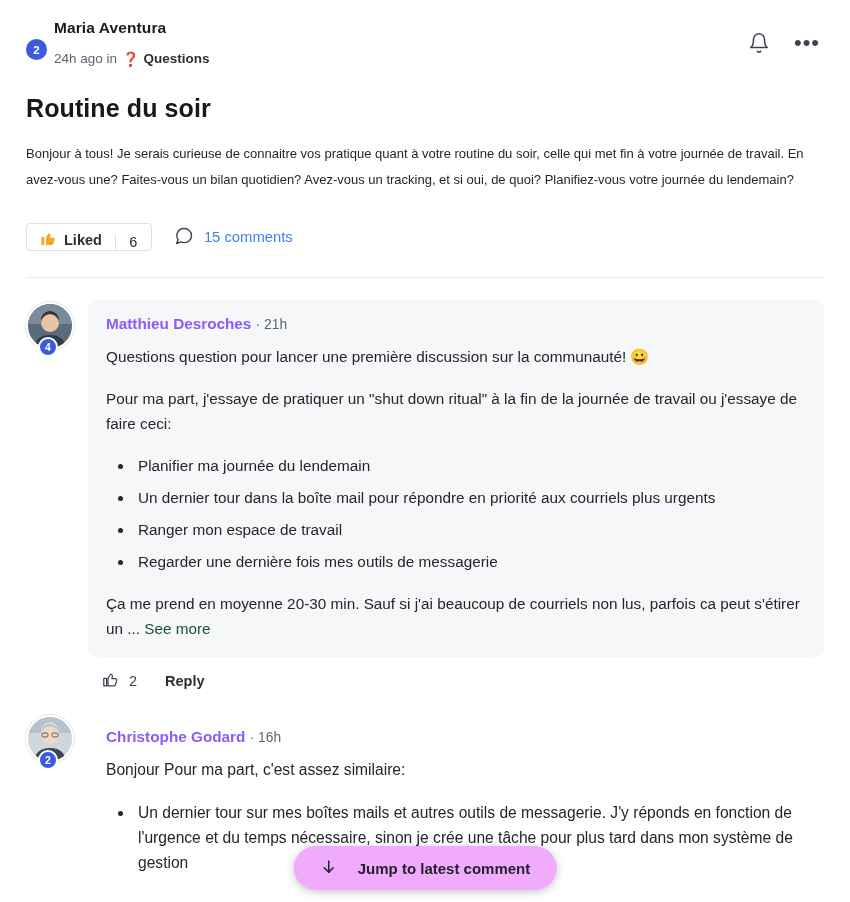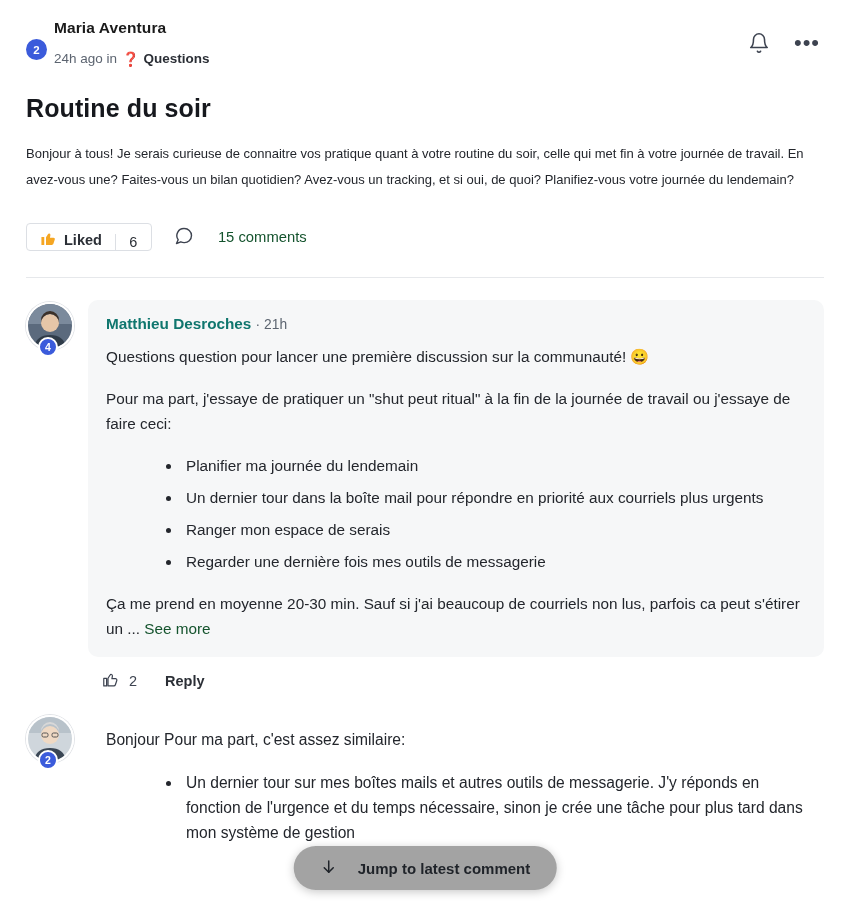--- a/index.html
+++ b/index.html
@@ -137,23 +137,23 @@
   .like-pill .count {
     display: flex; align-items: center; justify-content: center;
     min-width: 36px;
     border-left: 1px solid #dcdfe4;
     font-size: 14.5px;
     color: #2b2f36;
   }
   .comments-link {
     display: flex;
     align-items: center;
-    gap: 24px;
+    gap: 10px;
     font-size: 14.8px;
-    color: #14532d;
+    color: #3b82f6;
     cursor: pointer;
   }
 
   .divider {
     height: 1px;
     background: #e6e8eb;
     margin: 26px 0 0 0;
   }
 
   
@@ -203,42 +203,41 @@
   .bubble.plain {
     background: #f6f7f8;
   }
   .c-head {
     font-size: 15.3px;
     line-height: 20px;
     margin-bottom: 9px;
   }
   .c-name {
     font-weight: bold;
-    color: #0f766e;
+    color: #8b5cf6;
   }
   .c-time {
     color: #5c6470;
     font-size: 13.8px;
   }
   .c-text {
     font-size: 15.3px;
     line-height: 25px;
     color: #23262c;
   }
   .c-text p { margin: 0 0 17px 0; }
   .c-text p:last-child { margin-bottom: 0; }
   .c-list {
     margin: 0 0 17px 0;
     padding-left: 28px;
   }
   .c-list li {
     margin-bottom: 7px;
     line-height: 25px;
     padding-left: 4px;
-    margin-left: 48px;
   }
   .c-list li::marker { color: #23262c; }
   .see-more {
     color: #14532d;
     cursor: pointer;
   }
   .c-actions {
     display: flex;
     align-items: center;
     gap: 10px;
@@ -251,21 +250,21 @@
 
   .comment.second .bubble { background: transparent; padding-top: 14px; }
   .comment.second .c-text { font-size: 15.6px; line-height: 26px; }
 
   
   .jump {
     position: absolute;
     left: 50%;
     transform: translateX(-50%);
     bottom: 12px;
-    background: #a3a3a3;
+    background: #f0abfc;
     border-radius: 22px;
     box-shadow: 0 2px 10px rgba(0,0,0,.22);
     height: 44px;
     display: flex;
     align-items: center;
     gap: 20px;
     padding: 0 26px;
     font-size: 15px;
     font-weight: bold;
     color: #1f2329;
@@ -352,25 +351,25 @@
         <div class="av-badge">4</div>
       </div>
 
       <div class="bubble">
         <div class="c-head">
           <span class="c-name">Matthieu Desroches</span>
           <span class="c-time">· 21h</span>
         </div>
         <div class="c-text">
           <p>Questions question pour lancer une première discussion sur la communauté! 😀</p>
-          <p>Pour ma part, j'essaye de pratiquer un "shut peut ritual" à la fin de la journée de travail ou j'essaye de faire ceci:</p>
+          <p>Pour ma part, j'essaye de pratiquer un "shut down ritual" à la fin de la journée de travail ou j'essaye de faire ceci:</p>
           <ul class="c-list">
             <li>Planifier ma journée du lendemain</li>
             <li>Un dernier tour dans la boîte mail pour répondre en priorité aux courriels plus urgents</li>
-            <li>Ranger mon espace de serais</li>
+            <li>Ranger mon espace de travail</li>
             <li>Regarder une dernière fois mes outils de messagerie</li>
           </ul>
           <p><span>Ça me prend en moyenne 20-30 min. Sauf si j'ai beaucoup de courriels non lus, parfois ca peut s'étirer un ... </span><span class="see-more">See more</span></p>
         </div>
       </div>
     </div>
 
     <div class="c-actions" style="margin-left:76px;">
       <span>
         <svg width="17" height="17" viewBox="0 0 24 24" fill="none" stroke="#3d4350" stroke-width="1.7" stroke-linejoin="round">
@@ -391,20 +390,24 @@
             <path d="M13 16a9 9 0 0 1 18 0v-2a9 9 0 0 0-18 0z" fill="#d8d8d8"></path>
             <rect x="14" y="16" width="6" height="4" rx="1.5" fill="none" stroke="#555" stroke-width="1"></rect>
             <rect x="24" y="16" width="6" height="4" rx="1.5" fill="none" stroke="#555" stroke-width="1"></rect>
             <path d="M6 44c1-9 7-13 16-13s15 4 16 13z" fill="#3a4654"></path>
           </svg>
         </div>
         <div class="av-badge">2</div>
       </div>
 
       <div class="bubble plain">
+        <div class="c-head">
+          <span class="c-name">Christophe Godard</span>
+          <span class="c-time">· 16h</span>
+        </div>
         <div class="c-text">
           <p>Bonjour Pour ma part, c'est assez similaire:</p>
           <ul class="c-list">
             <li>Un dernier tour sur mes boîtes mails et autres outils de messagerie. J'y réponds en fonction de l'urgence et du temps nécessaire, sinon je crée une tâche pour plus tard dans mon système de gestion</li>
 
           </ul>
         </div>
       </div>
     </div>
 

